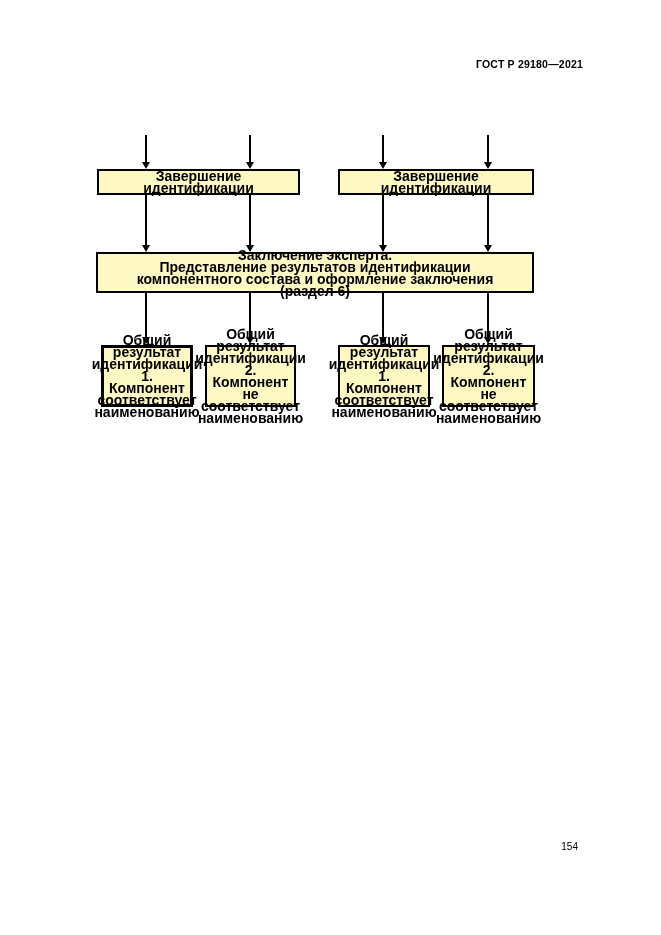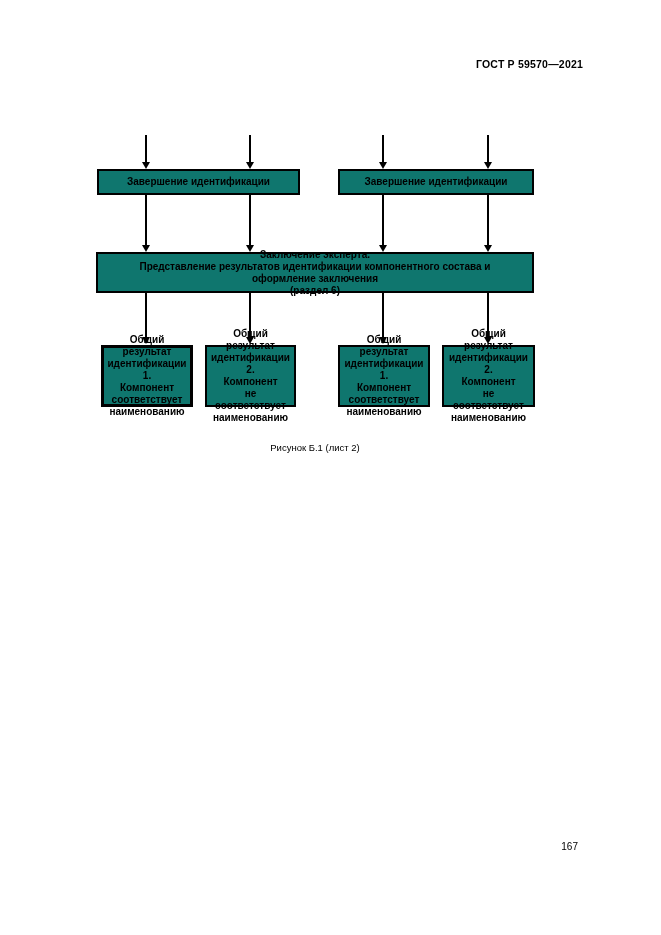--- a/index.html
+++ b/index.html
@@ -30,27 +30,27 @@
     position: absolute;
     left: 0;
     top: 0;
     width: 661px;
     height: 470px;
   }
   .box {
     position: absolute;
     box-sizing: border-box;
     border: 2px solid #000;
-    background: #0f766e;
+    background: #fef9c3;
     display: flex;
     align-items: center;
     justify-content: center;
     text-align: center;
     font-weight: bold;
-    font-size: 10px;
+    font-size: 14px;
     line-height: 12px;
     white-space: pre-line;
   }
   .top-box-1 { left: 97px;  top: 169px; width: 203px; height: 26px; }
   .top-box-2 { left: 338px; top: 169px; width: 196px; height: 26px; }
   .conclusion-box {
     left: 96px; top: 252px; width: 438px; height: 41px;
     padding: 0 16px;
   }
   .result-box { top: 345px; height: 62px; line-height: 12px; padding: 0 2px; }
@@ -89,21 +89,21 @@
     top: 841px;
     right: 83px;
     font-size: 10px;
   }
 </style>
 </head>
 <body>
 
 <div class="page">
 
-  <div class="doc-header">ГОСТ Р 59570—2021</div>
+  <div class="doc-header">ГОСТ Р 29180—2021</div>
 
   <div class="flowchart">
 
     <div class="arrow" style="left:145px; top:135px; height:27px;"></div>
     <div class="arrow" style="left:249px; top:135px; height:27px;"></div>
     <div class="arrow" style="left:382px; top:135px; height:27px;"></div>
     <div class="arrow" style="left:487px; top:135px; height:27px;"></div>
 
     <div class="box top-box-1">Завершение идентификации</div>
     <div class="box top-box-2">Завершение идентификации</div>
@@ -138,17 +138,16 @@
 соответствует
 наименованию</div>
     <div class="box result-box result-box-4">Общий результат
 идентификации 2.
 Компонент
 не соответствует
 наименованию</div>
 
   </div>
 
-  <div class="caption">Рисунок Б.1 (лист 2)</div>
 
-  <div class="page-number">167</div>
+  <div class="page-number">154</div>
 
 </div>
 
 </body></html>

